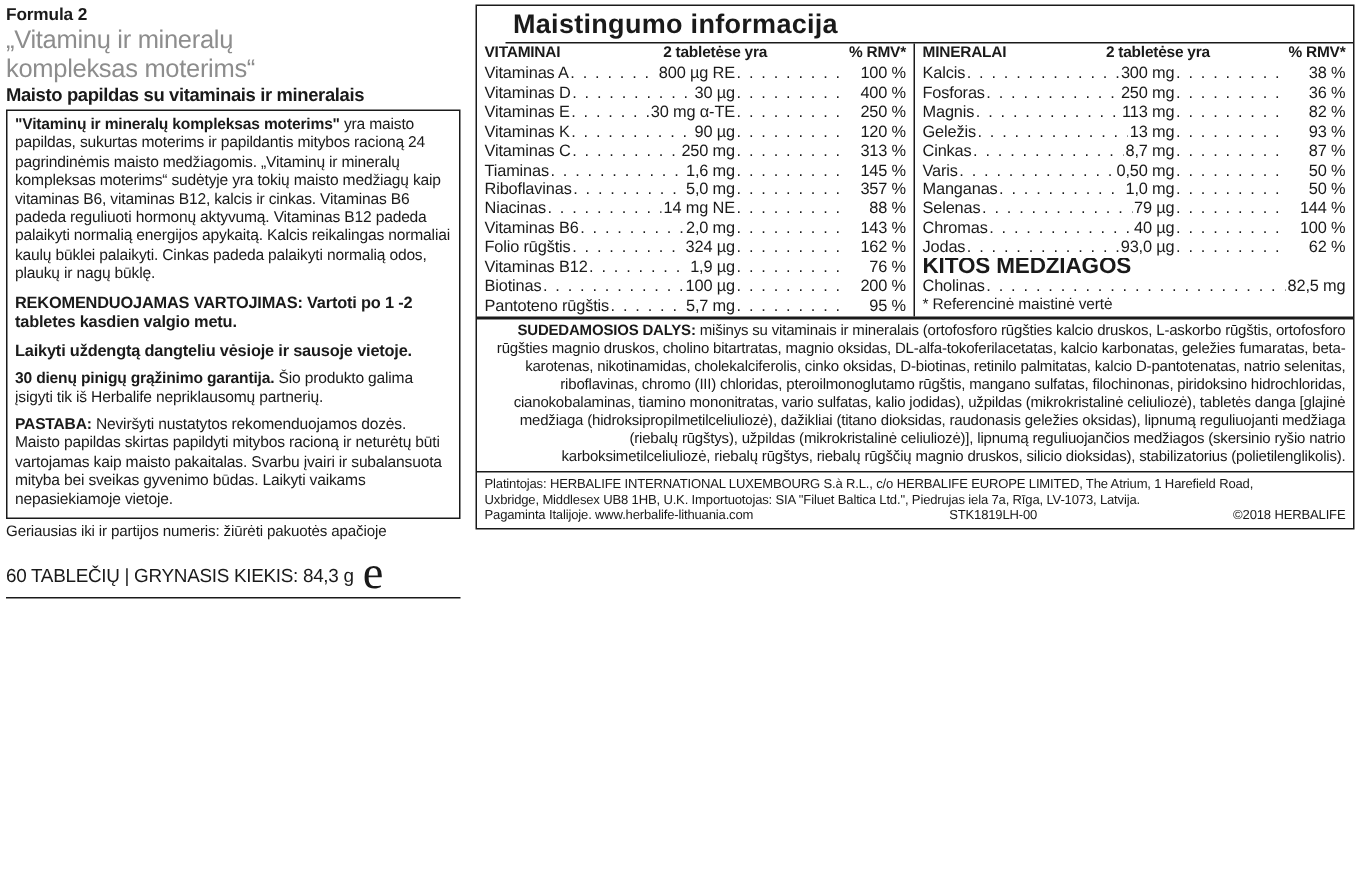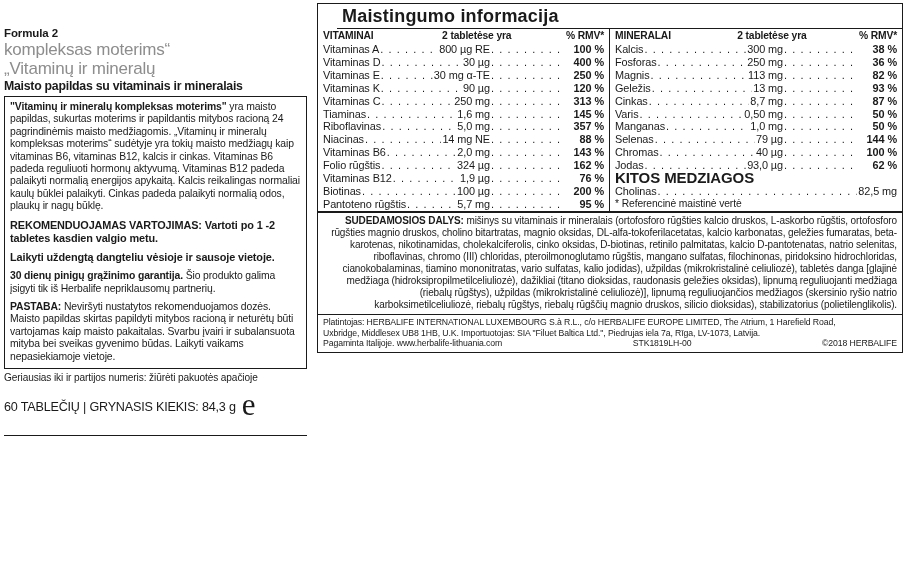--- a/index.html
+++ b/index.html
@@ -24,21 +24,20 @@
     position: absolute;
     left: 4px; top: 4px;
     width: 303px;
   }
   .formula-line {
     font-size: 11.5px;
     font-weight: bold;
     letter-spacing: -0.1px;
     line-height: 13px;
     margin-bottom: 1px;
-    margin-top: 23px;
   }
   .product-name {
     font-size: 17px;
     font-weight: 400;
     color: #8d8d8d;
     line-height: 18.5px;
     letter-spacing: -0.2px;
     margin-bottom: 1px;
   }
   .supplement-sub {
@@ -75,21 +74,21 @@
     font-size: 10.1px;
     line-height: 12px;
     letter-spacing: -0.1px;
     padding-bottom: 6px;
   }
   .qty-row {
     display: flex;
     align-items: flex-end;
     gap: 6px;
     border-bottom: 1.8px solid #1a1a1a;
-    padding-bottom: 20px;
+    padding-bottom: 6px;
   }
   .qty-text {
     font-size: 12.6px;
     letter-spacing: -0.2px;
     line-height: 15px;
   }
   .emark {
     font-size: 31px;
     line-height: 25px;
     font-family: "Liberation Serif", serif;
@@ -166,21 +165,20 @@
   .nrow .lead2 {
     flex: 0 0 74px;
     overflow: hidden;
     white-space: nowrap;
     margin: 0 1px;
     letter-spacing: 1.1px;
   }
   .nrow .n-rmv {
     flex: 0 0 38px;
     text-align: right;
-    font-weight: bold;
   }
   .nrow.subhead {
     font-weight: bold;
     font-size: 15px;
     letter-spacing: -0.1px;
   }
   .nrow.plainnote {
     font-size: 10.3px;
   }
 
@@ -209,22 +207,22 @@
   .dist-last .seg-c { flex: 0 0 auto; }
 </style>
 </head>
 <body>
 
 <div class="label-root">
 
   <div class="left-panel">
     <div class="formula-line">Formula 2</div>
     <div class="product-name">
+      <div>„Vitaminų ir mineralų</div>
       <div>kompleksas moterims“</div>
-      <div>„Vitaminų ir mineralų</div>
     </div>
     <div class="supplement-sub">Maisto papildas su vitaminais ir mineralais</div>
 
     <div class="desc-box">
       <p><b>"Vitaminų ir mineralų kompleksas moterims"</b><span> yra maisto papildas, sukurtas moterims ir papildantis mitybos racioną 24 pagrindinėmis maisto medžiagomis. „Vitaminų ir mineralų kompleksas moterims“ sudėtyje yra tokių maisto medžiagų kaip vitaminas B6, vitaminas B12, kalcis ir cinkas. Vitaminas B6 padeda reguliuoti hormonų aktyvumą. Vitaminas B12 padeda palaikyti normalią energijos apykaitą. Kalcis reikalingas normaliai kaulų būklei palaikyti. Cinkas padeda palaikyti normalią odos, plaukų ir nagų būklę.</span></p>
       <p class="bold-para">REKOMENDUOJAMAS VARTOJIMAS: Vartoti po 1 -2 tabletes kasdien valgio metu.</p>
       <p class="bold-para">Laikyti uždengtą dangteliu vėsioje ir sausoje vietoje.</p>
       <p><b>30 dienų pinigų grąžinimo garantija.</b><span> Šio produkto galima įsigyti tik iš Herbalife nepriklausomų partnerių.</span></p>
       <p><b>PASTABA:</b><span> Neviršyti nustatytos rekomenduojamos dozės. Maisto papildas skirtas papildyti mitybos racioną ir neturėtų būti vartojamas kaip maisto pakaitalas. Svarbu įvairi ir subalansuota mityba bei sveikas gyvenimo būdas. Laikyti vaikams nepasiekiamoje vietoje.</span></p>
     </div>

